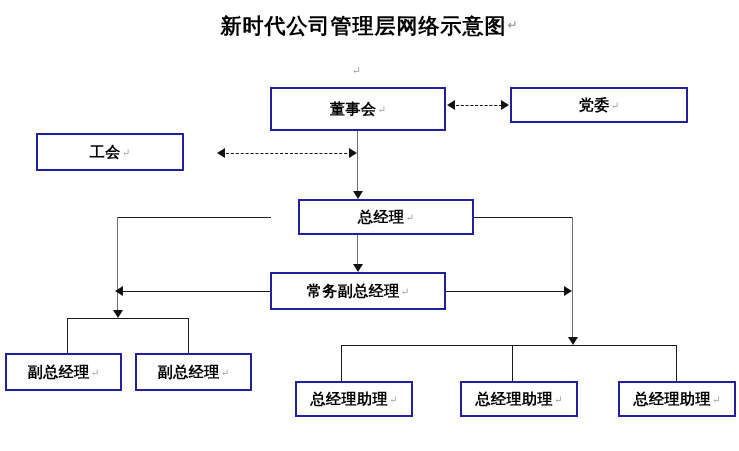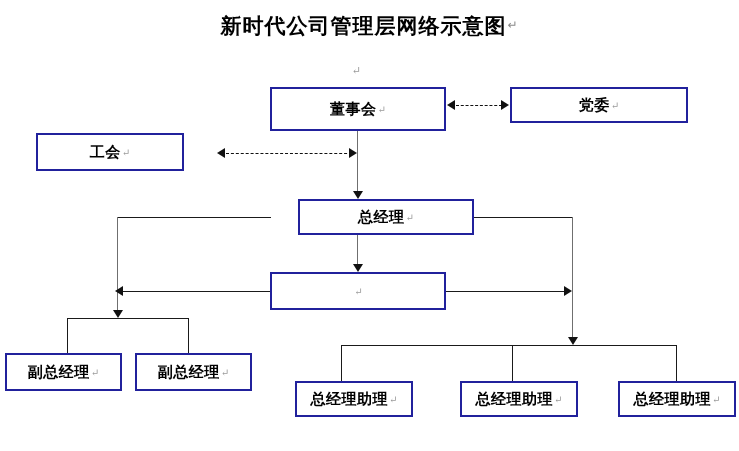--- a/index.html
+++ b/index.html
@@ -171,20 +171,21 @@
     <span class="label">工会</span>
       <span class="pilcrow">↵</span>
   </div>
 
   <div class="node" style="left:270px; top:199px; width:176px; height:36px;margin-left:28px;">
     <span class="label">总经理</span>
       <span class="pilcrow">↵</span>
   </div>
 
   <div class="node" style="left:270px; top:272px; width:176px; height:38px;">
+    <span class="label">常务副总经理</span>
       <span class="pilcrow">↵</span>
   </div>
 
   <div class="node" style="left:5px; top:353px; width:117px; height:38px;">
     <span class="label">副总经理</span>
       <span class="pilcrow">↵</span>
   </div>
 
   <div class="node" style="left:135px; top:353px; width:117px; height:38px;">
     <span class="label">副总经理</span>

